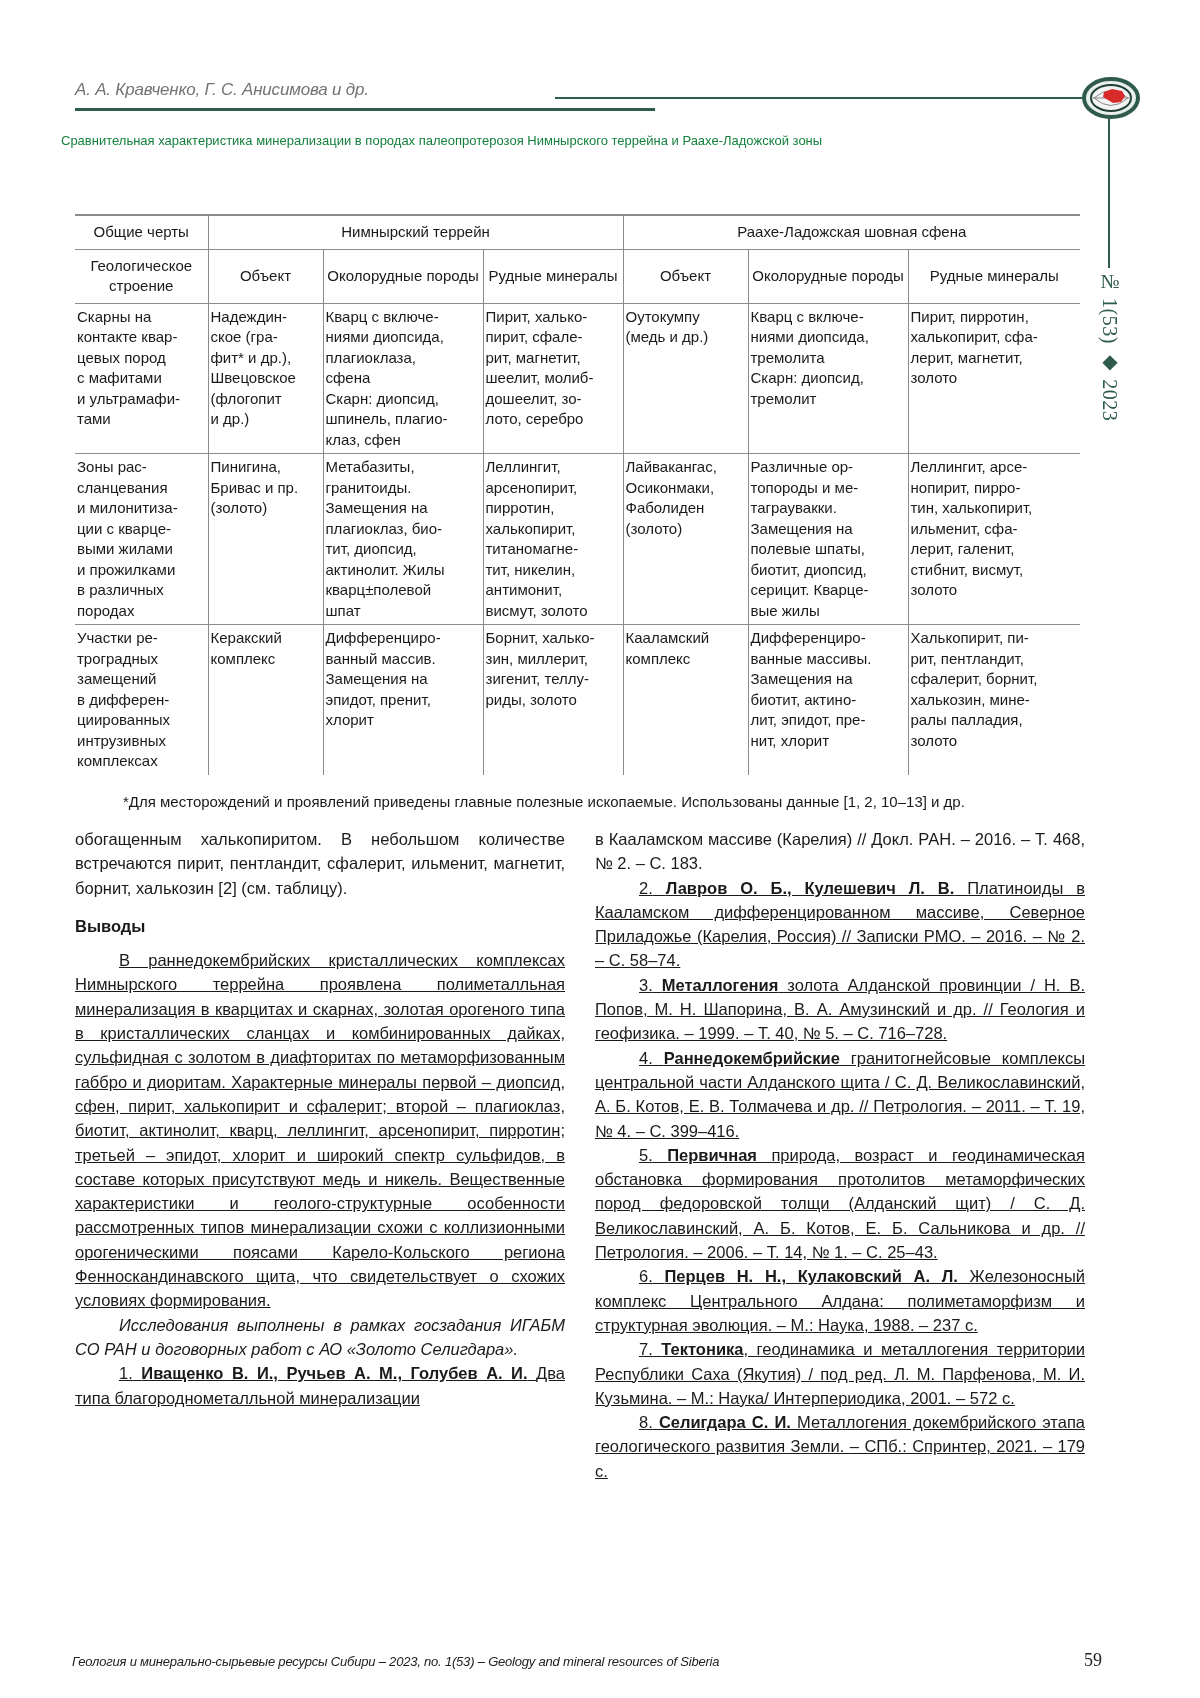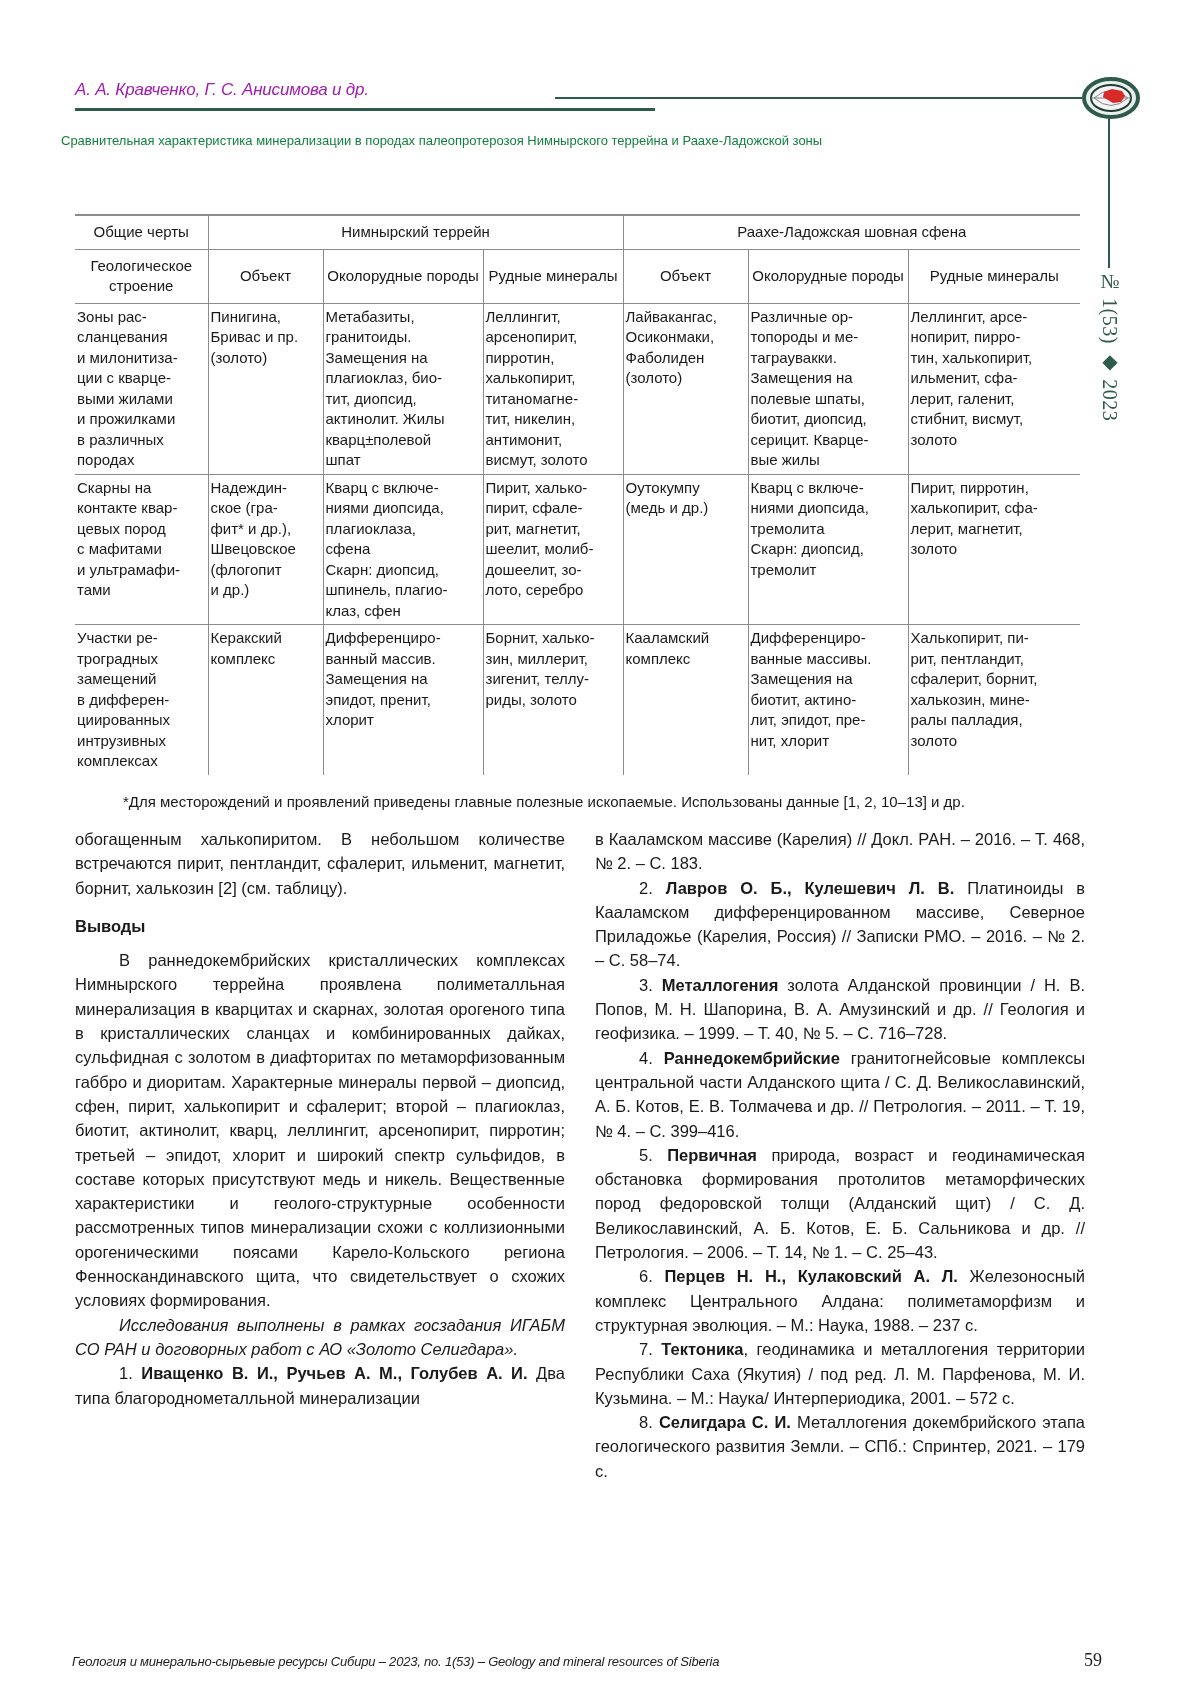--- a/index.html
+++ b/index.html
@@ -7,21 +7,21 @@
   body {
     position: relative;
     font-family: "Liberation Sans", "DejaVu Sans", sans-serif;
     color: #1a1a1a;
     overflow: hidden;
   }
 
   
   .running-head {
     position: absolute; left: 75px; top: 80px;
-    font-style: italic; font-size: 17px; color: #a21caf;
+    font-style: italic; font-size: 17px; color: #737373;
     font-family: "Liberation Sans", sans-serif;
     letter-spacing: -0.2px;
   }
   .rule-lower { position: absolute; left: 75px; top: 108px; width: 580px; height: 3px; background: #2f5b4c; }
   .rule-upper { position: absolute; left: 555px; top: 97px; width: 535px; height: 2px; background: #2f5b4c; }
   .logo {
     position: absolute; left: 1082px; top: 77px; width: 58px; height: 42px;
   }
   .vline { position: absolute; left: 1108px; top: 118px; width: 2px; height: 150px; background: #2f5b4c; }
   .side-issue {
@@ -55,21 +55,21 @@
   }
 
   
   .col {
     position: absolute; top: 827px; width: 490px;
     font-size: 16.5px; line-height: 24.3px; text-align: justify; color: #1a1a1a;
   }
   .col-left { left: 75px; }
   .col-right { left: 595px; }
   .col p { margin: 0; }
-  .col .indent { text-indent: 44px; }
+  .col .indent { text-indent: 44px; text-decoration: underline; }
   .col h3 { font-size: 16.5px; font-weight: bold; margin: 14px 0 10px 0; }
   .col .ack { font-style: italic; text-indent: 44px; }
   .col .refs-title { font-weight: bold; margin: 16px 0 6px 0; letter-spacing: 0.5px; font-size: 16.5px; }
   .col b { font-weight: bold; }
 
   
   .footer {
     position: absolute; left: 72px; top: 1654px;
     font-style: italic; font-size: 13px; color: #222; letter-spacing: -0.2px;
   }
@@ -117,68 +117,20 @@
         <th class="col0">Геологическое строение</th>
         <th>Объект</th>
         <th>Околорудные породы</th>
         <th>Рудные минералы</th>
         <th>Объект</th>
         <th>Околорудные породы</th>
         <th>Рудные минералы</th>
       </tr>
     </thead>
     <tbody>
-      <tr>
-        <td class="col0">Зоны рас-
-сланцевания
-и милонитиза-
-ции с кварце-
-выми жилами
-и прожилками
-в различных
-породах</td>
-        <td>Пинигина,
-Бривас и пр.
-(золото)</td>
-        <td>Метабазиты,
-гранитоиды.
-Замещения на
-плагиоклаз, био-
-тит, диопсид,
-актинолит. Жилы
-кварц±полевой
-шпат</td>
-        <td>Леллингит,
-арсенопирит,
-пирротин,
-халькопирит,
-титаномагне-
-тит, никелин,
-антимонит,
-висмут, золото</td>
-        <td>Лайвакангас,
-Осиконмаки,
-Фаболиден
-(золото)</td>
-        <td>Различные ор-
-топороды и ме-
-таграувакки.
-Замещения на
-полевые шпаты,
-биотит, диопсид,
-серицит. Кварце-
-вые жилы</td>
-        <td>Леллингит, арсе-
-нопирит, пирро-
-тин, халькопирит,
-ильменит, сфа-
-лерит, галенит,
-стибнит, висмут,
-золото</td>
-      </tr>
       <tr>
         <td class="col0">Скарны на
 контакте квар-
 цевых пород
 с мафитами
 и ультрамафи-
 тами</td>
         <td>Надеждин-
 ское (гра-
 фит* и др.),
@@ -204,20 +156,68 @@
 ниями диопсида,
 тремолита
 Скарн: диопсид,
 тремолит</td>
         <td>Пирит, пирротин,
 халькопирит, сфа-
 лерит, магнетит,
 золото</td>
       </tr>
       <tr>
+        <td class="col0">Зоны рас-
+сланцевания
+и милонитиза-
+ции с кварце-
+выми жилами
+и прожилками
+в различных
+породах</td>
+        <td>Пинигина,
+Бривас и пр.
+(золото)</td>
+        <td>Метабазиты,
+гранитоиды.
+Замещения на
+плагиоклаз, био-
+тит, диопсид,
+актинолит. Жилы
+кварц±полевой
+шпат</td>
+        <td>Леллингит,
+арсенопирит,
+пирротин,
+халькопирит,
+титаномагне-
+тит, никелин,
+антимонит,
+висмут, золото</td>
+        <td>Лайвакангас,
+Осиконмаки,
+Фаболиден
+(золото)</td>
+        <td>Различные ор-
+топороды и ме-
+таграувакки.
+Замещения на
+полевые шпаты,
+биотит, диопсид,
+серицит. Кварце-
+вые жилы</td>
+        <td>Леллингит, арсе-
+нопирит, пирро-
+тин, халькопирит,
+ильменит, сфа-
+лерит, галенит,
+стибнит, висмут,
+золото</td>
+      </tr>
+      <tr>
         <td class="col0">Участки ре-
 троградных
 замещений
 в дифферен-
 циированных
 интрузивных
 комплексах</td>
         <td>Керакский
 комплекс</td>
         <td>Дифференциро-

